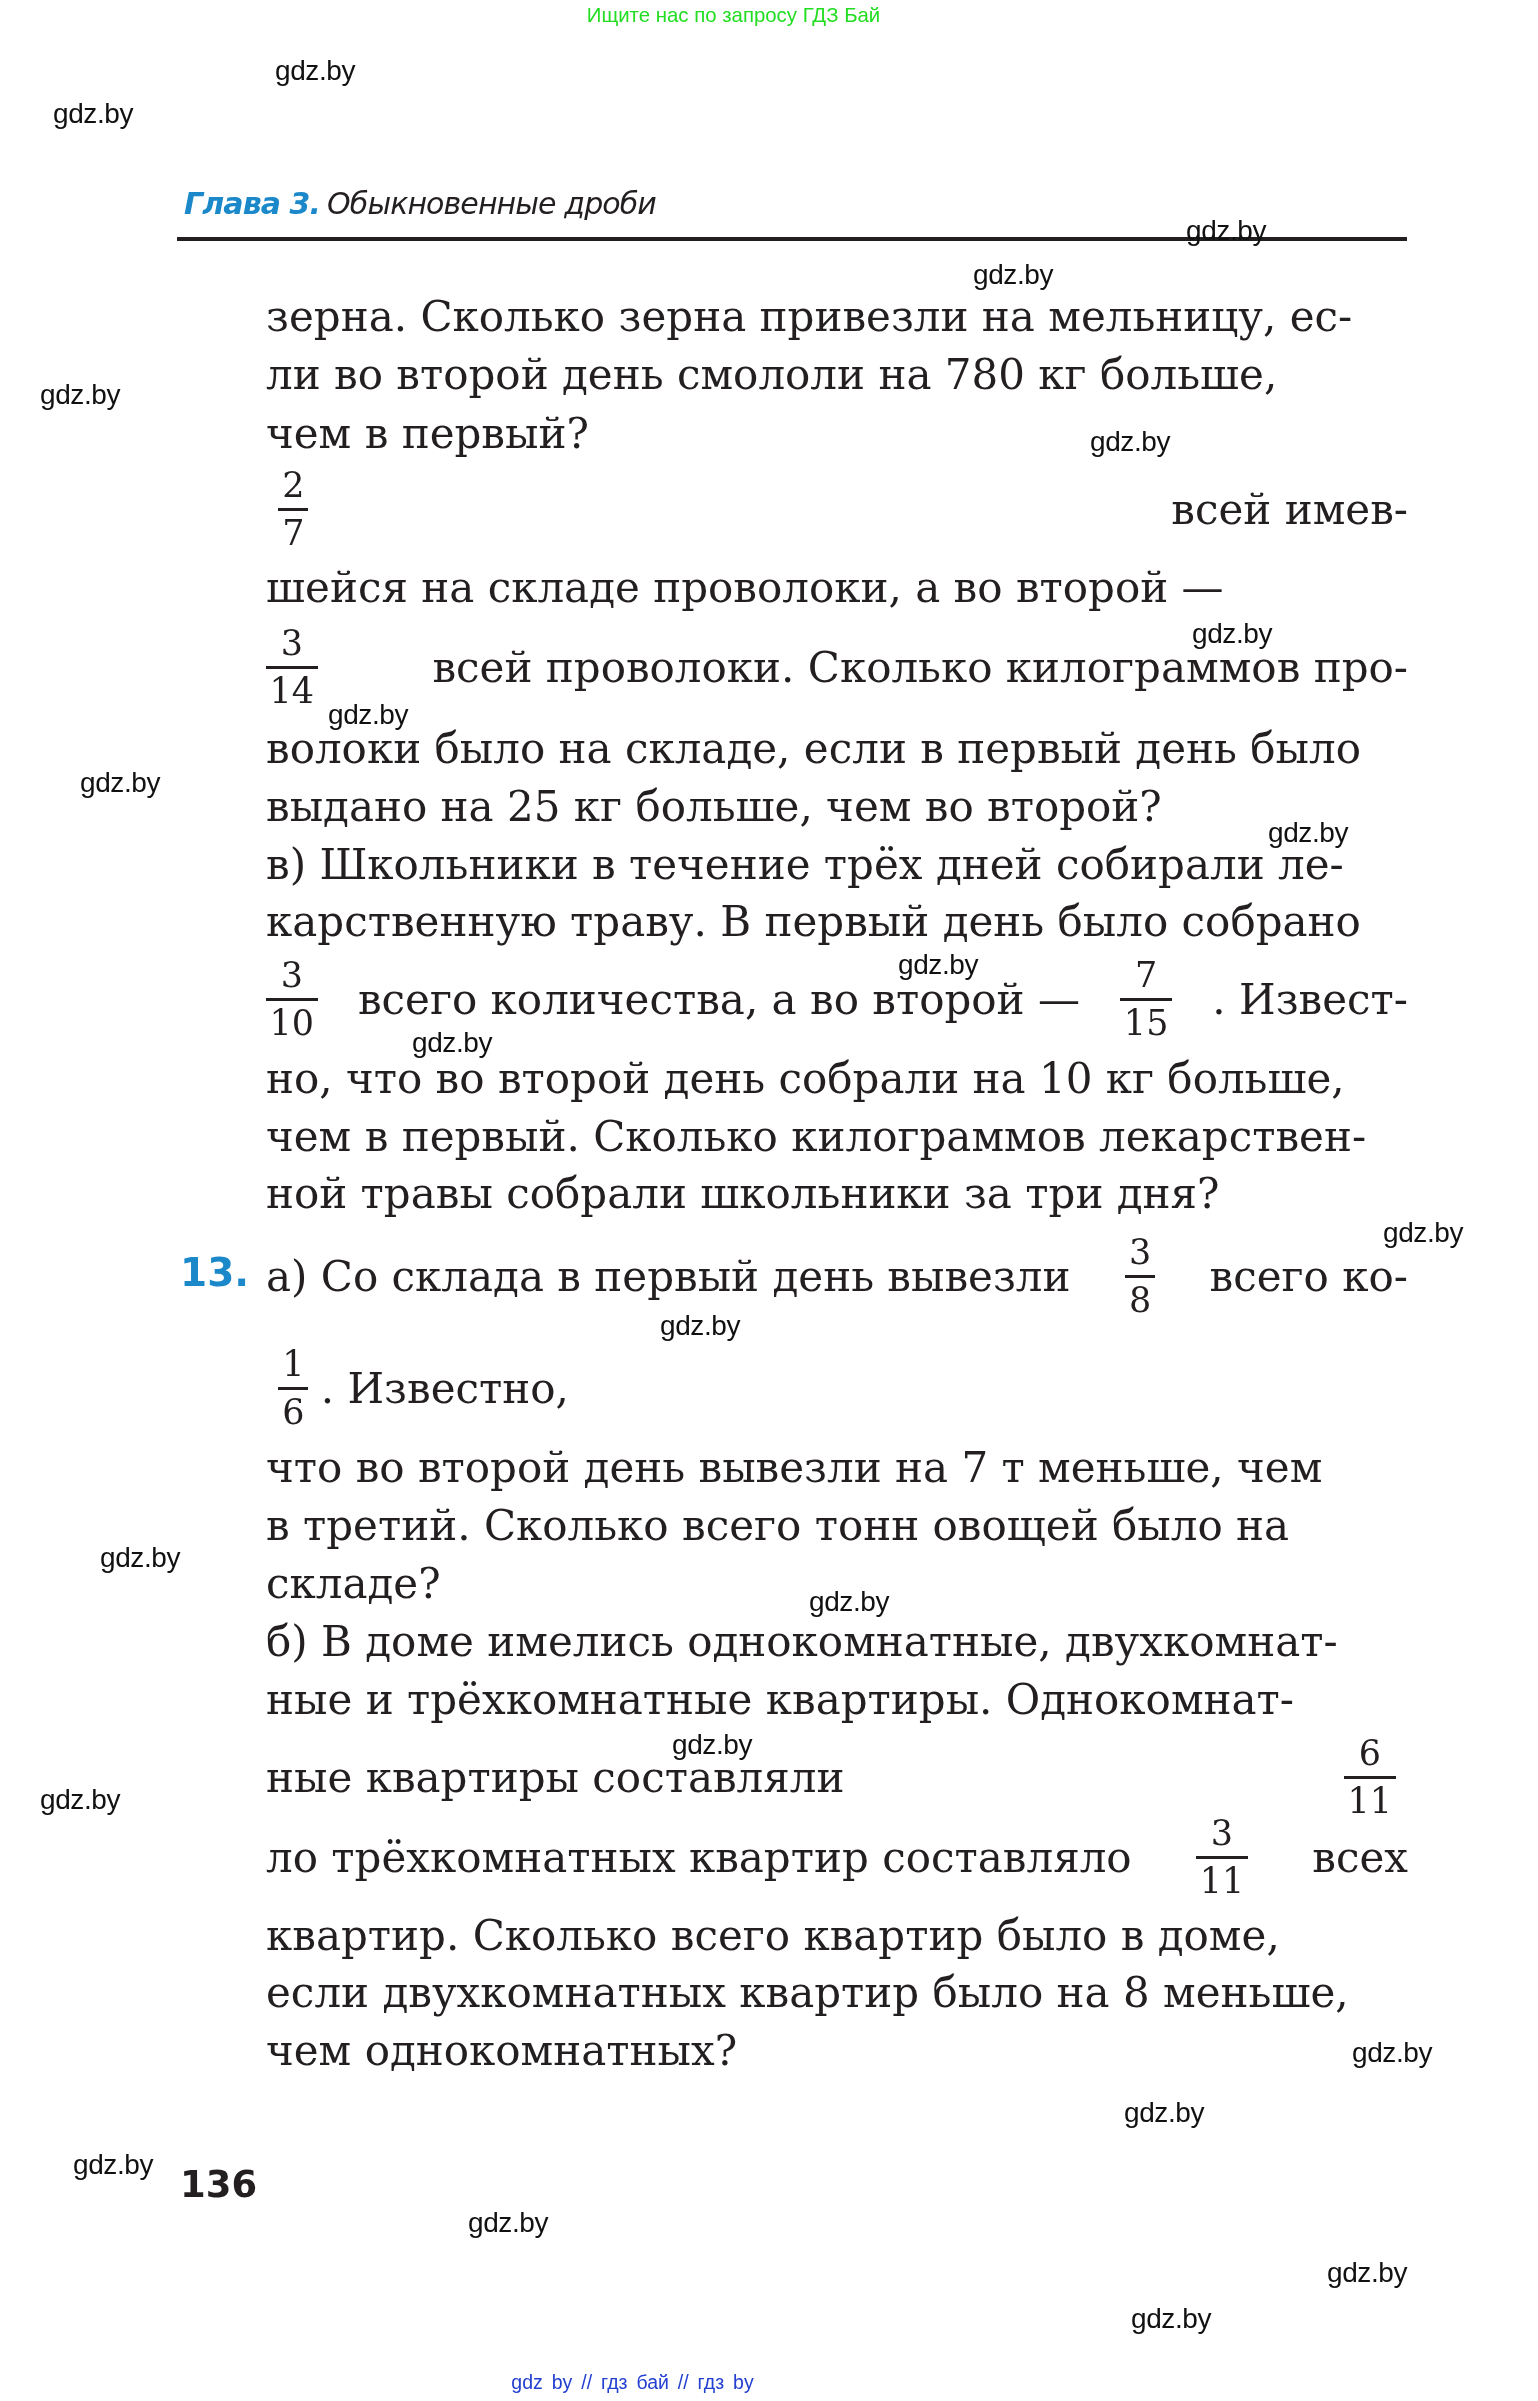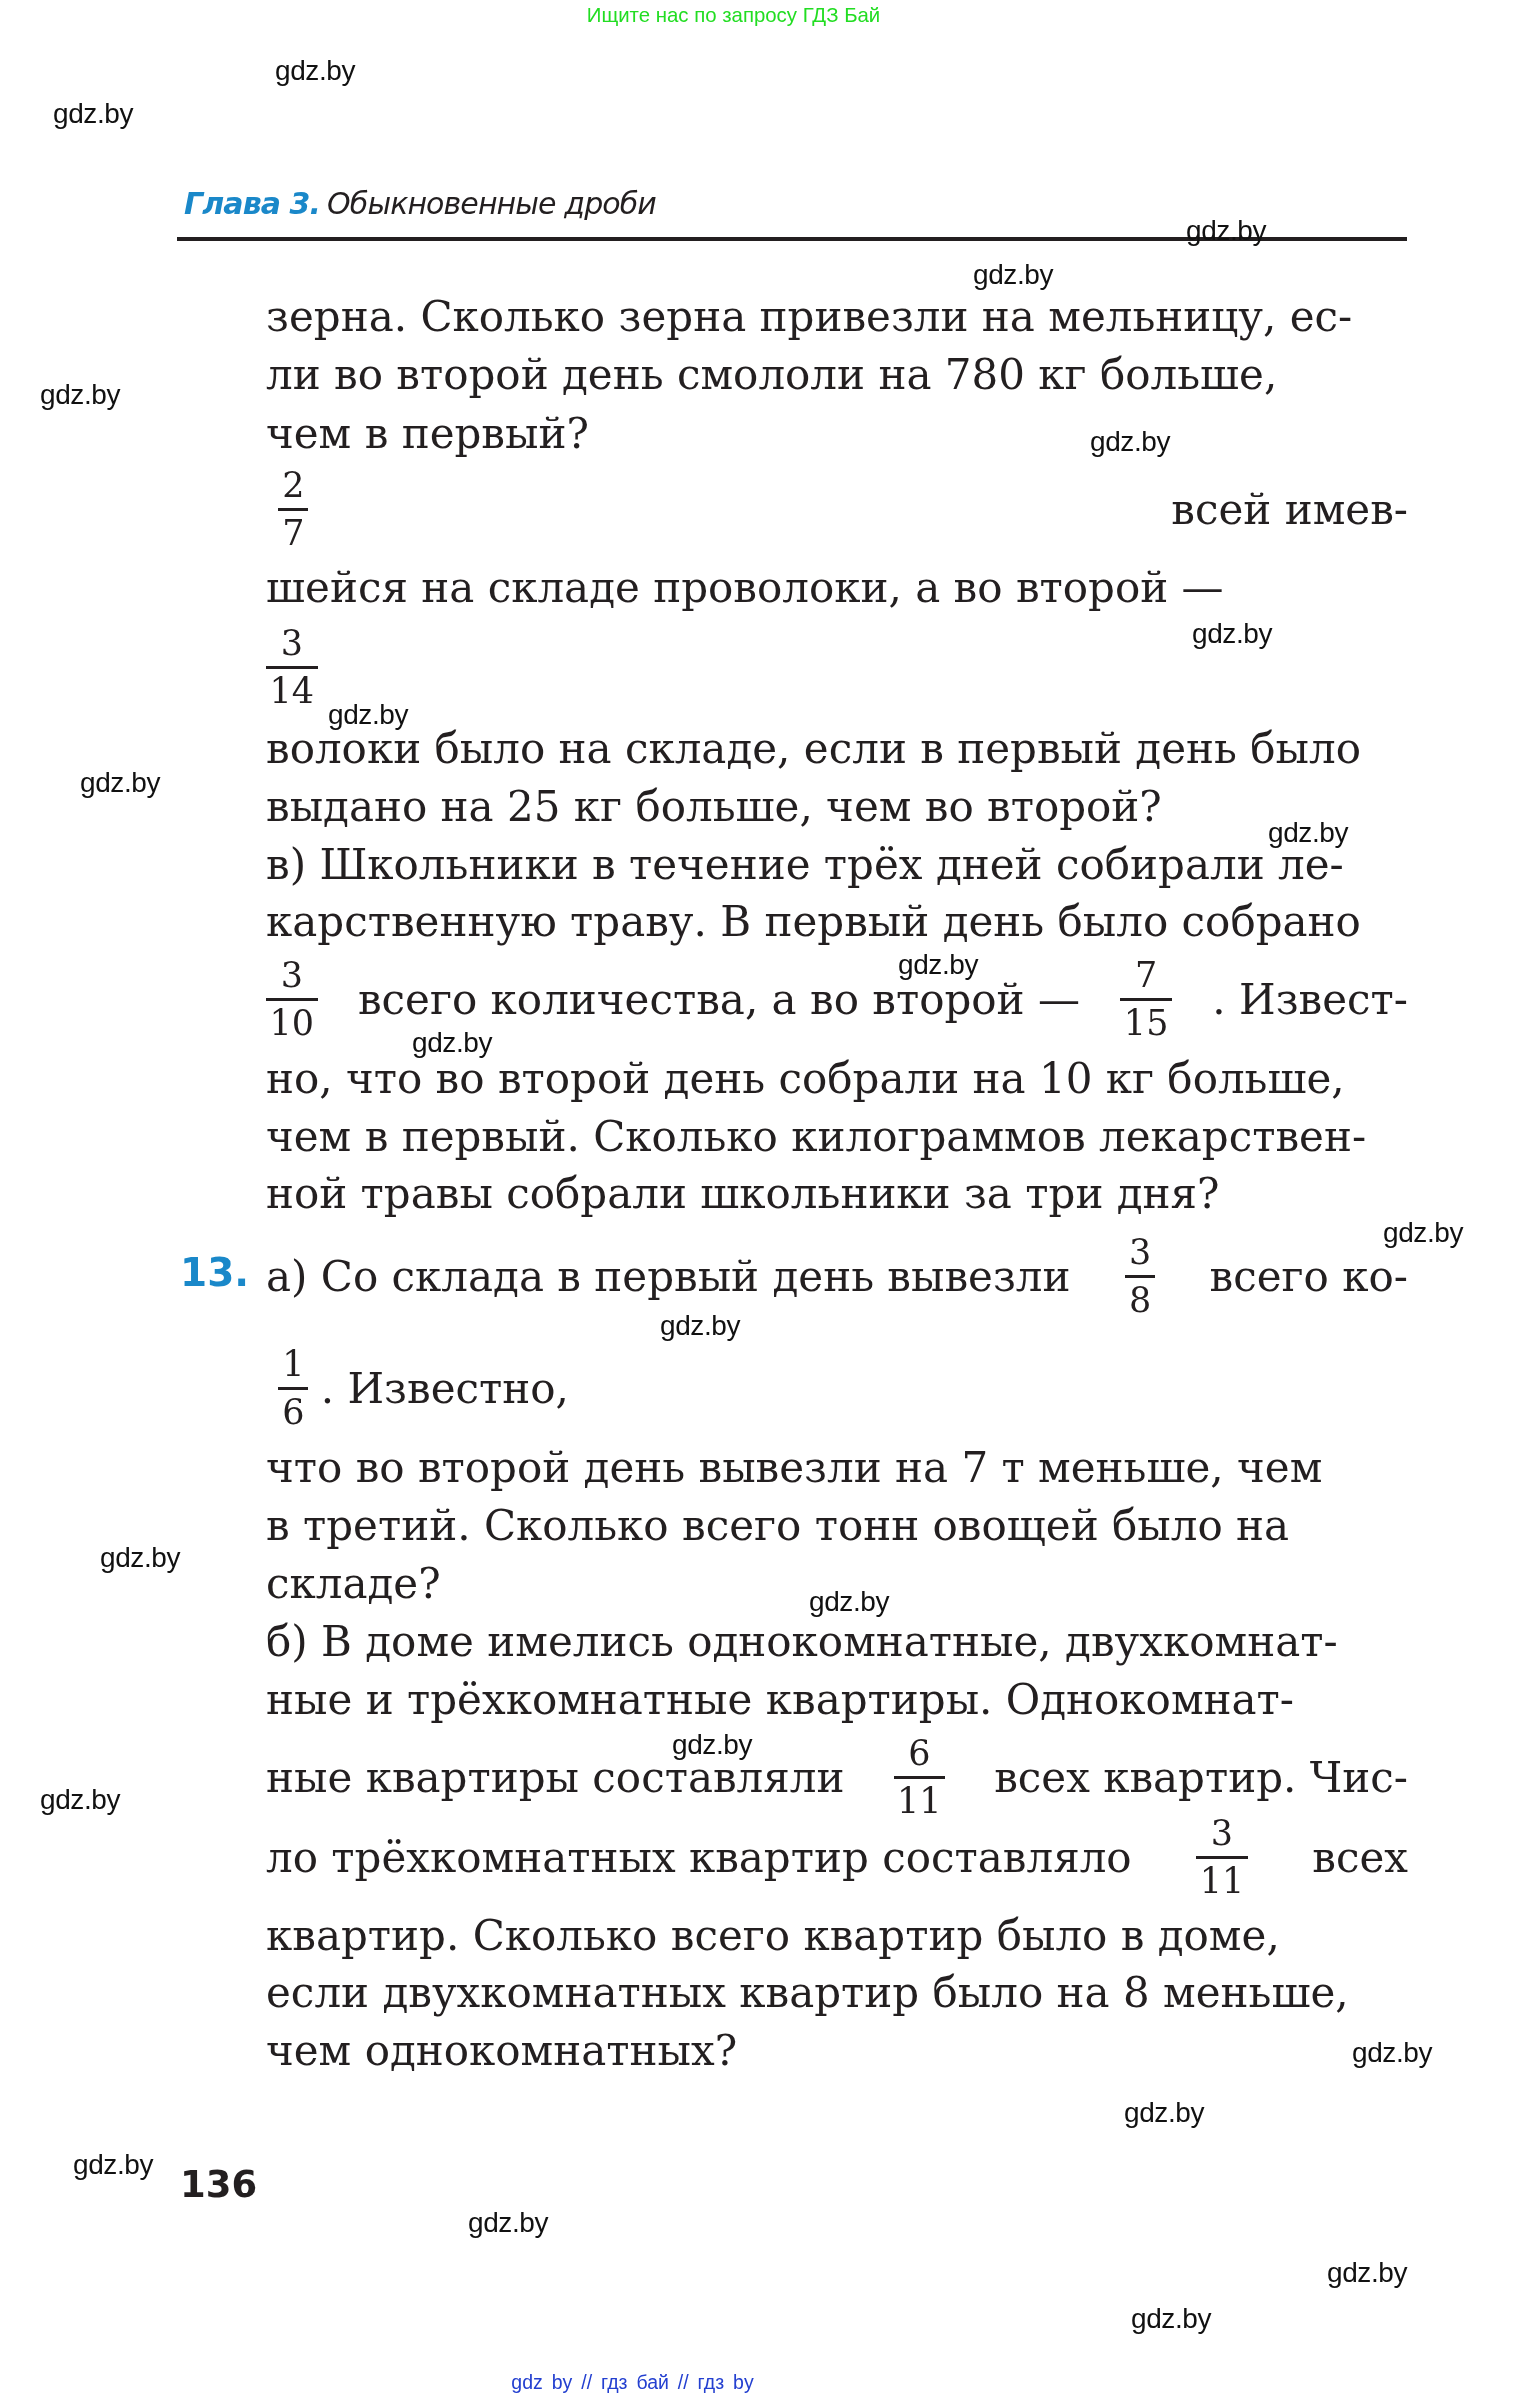--- a/index.html
+++ b/index.html
@@ -90,20 +90,21 @@
 </div>
 <div class="line" style="top:561px">
     <span class="seg">шейся на складе проволоки, а во второй —</span>
   </div>
 <div class="line" style="top:641px">
   <span class="frac" style="margin-left:0">
       <span class="num">3</span>
       <span class="bar"></span>
       <span class="den">14</span>
     </span>
+  <span class="seg">всей проволоки. Сколько килограммов про-</span>
 </div>
 <div class="line" style="top:722px">
     <span class="seg">волоки было на складе, если в первый день было</span>
   </div>
 <div class="line left" style="top:780px">
     <span class="seg">выдано на 25 кг больше, чем во второй?</span>
   </div>
 <div class="line" style="top:838px">
     <span class="seg">в) Школьники в течение трёх дней собирали ле-</span>
   </div>
@@ -169,21 +170,20 @@
 <div class="line" style="top:1673px">
     <span class="seg">ные и трёхкомнатные квартиры. Однокомнат-</span>
   </div>
 <div class="line" style="top:1751px">
   <span class="seg">ные квартиры составляли</span>
   <span class="frac">
       <span class="num">6</span>
       <span class="bar"></span>
       <span class="den">11</span>
     </span>
-  <span class="seg">всех квартир. Чис-</span>
 </div>
 <div class="line" style="top:1831px">
   <span class="seg">ло трёхкомнатных квартир составляло</span>
   <span class="frac">
       <span class="num">3</span>
       <span class="bar"></span>
       <span class="den">11</span>
     </span>
   <span class="seg">всех</span>
 </div>

